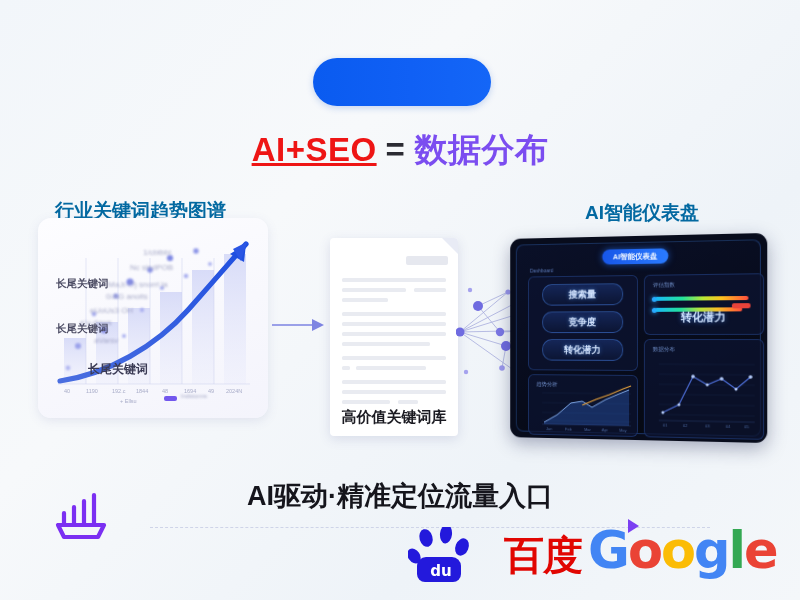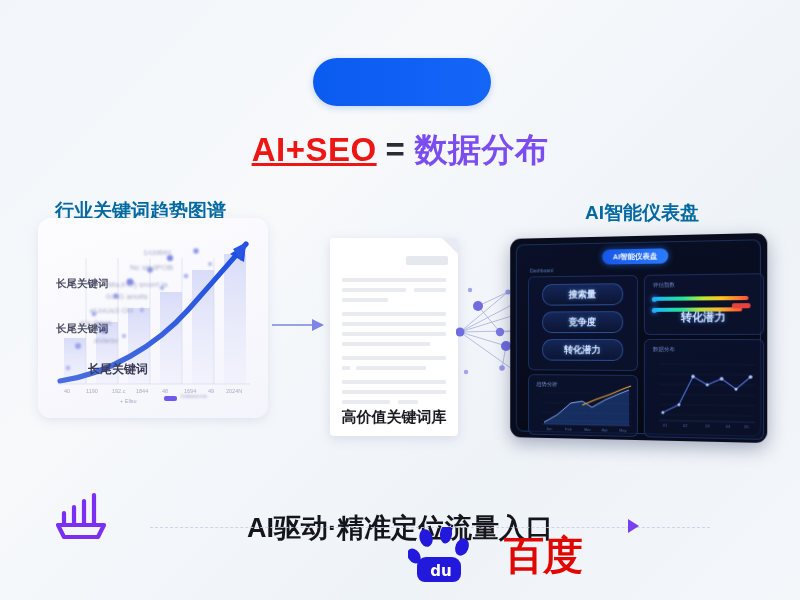--- a/index.html
+++ b/index.html
@@ -167,21 +167,21 @@
   .gover{
     position:absolute;left:0;top:34px;width:116px;text-align:center;
     color:#cfe3ff;font-size:11px;font-weight:bold;white-space:nowrap;
     filter:blur(.45px);text-shadow:0 0 5px rgba(70,140,255,.7);
   }
   .tick{position:absolute;color:#49659c;font-size:4px;filter:blur(.4px);}
 
   
   .tagline{
     position:absolute;left:0;top:478px;width:800px;text-align:center;
-    font-size:27px;font-weight:bold;color:#15151c;white-space:nowrap;margin-top:32px;
+    font-size:27px;font-weight:bold;color:#15151c;white-space:nowrap;
   }
   .dotline{
     position:absolute;left:150px;top:527px;width:560px;height:0;
     border-top:1.5px dashed #c9cfe6;opacity:.85;
   }
   .baricon{position:absolute;left:48px;top:487px;width:66px;height:62px;}
 
   .logos{position:absolute;left:408px;top:521px;width:330px;height:62px;}
   .baidu-tx{
     position:absolute;left:96px;top:14px;color:#e10602;
@@ -440,15 +440,16 @@
         <ellipse cx="18" cy="11" rx="6.5" ry="9" transform="rotate(-16 18 11)"></ellipse>
         <ellipse cx="38" cy="7" rx="6" ry="9.5" transform="rotate(6 38 7)"></ellipse>
         <ellipse cx="6" cy="29" rx="6" ry="8" transform="rotate(-34 6 29)"></ellipse>
         <ellipse cx="54" cy="20" rx="6.5" ry="9" transform="rotate(22 54 20)"></ellipse>
       </g>
       <path d="M18 30 h26 a9 9 0 0 1 9 9 v8 a8 8 0 0 1 -8 8 h-28 a8 8 0 0 1 -8 -8 v-8 a9 9 0 0 1 9 -9 z" fill="#2319dc"></path>
       <text x="33" y="49" text-anchor="middle" fill="#ffffff" font-family="DejaVu Sans, sans-serif" font-size="15" font-weight="bold">du</text>
     </svg>
     <span class="baidu-tx">百度</span>
     <span class="play"></span>
+    <span class="goog"><span class="g1">G</span><span class="g2">o</span><span class="g3">o</span><span class="g4">g</span><span class="g5">l</span><span class="g6">e</span></span>
   </div>
 
 </div>
 
 </body></html>

